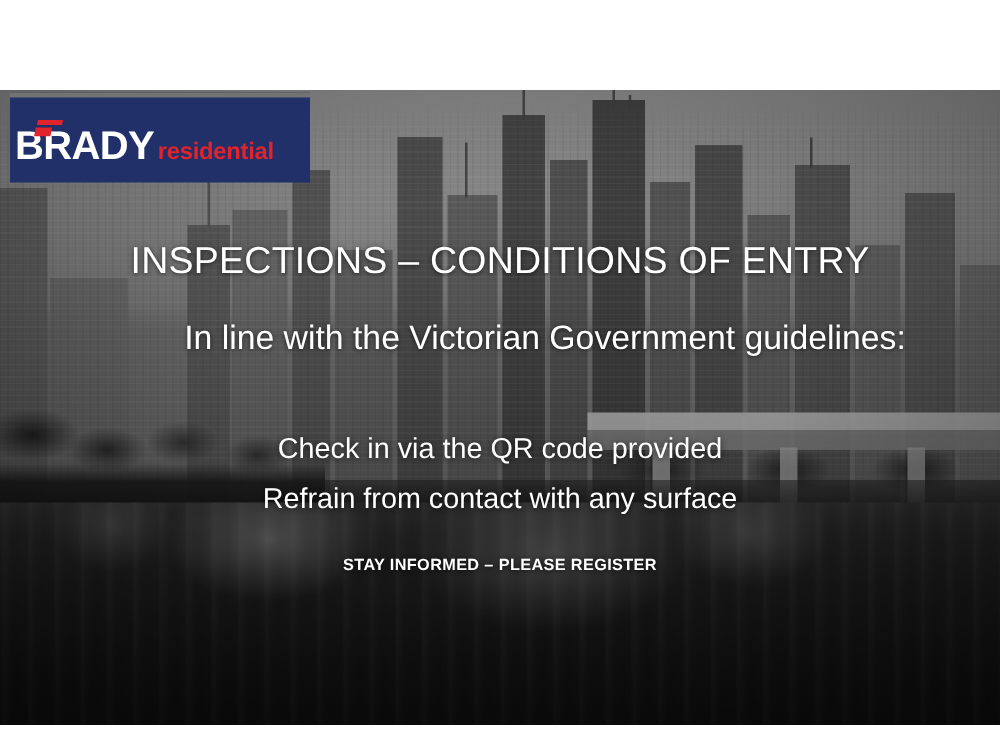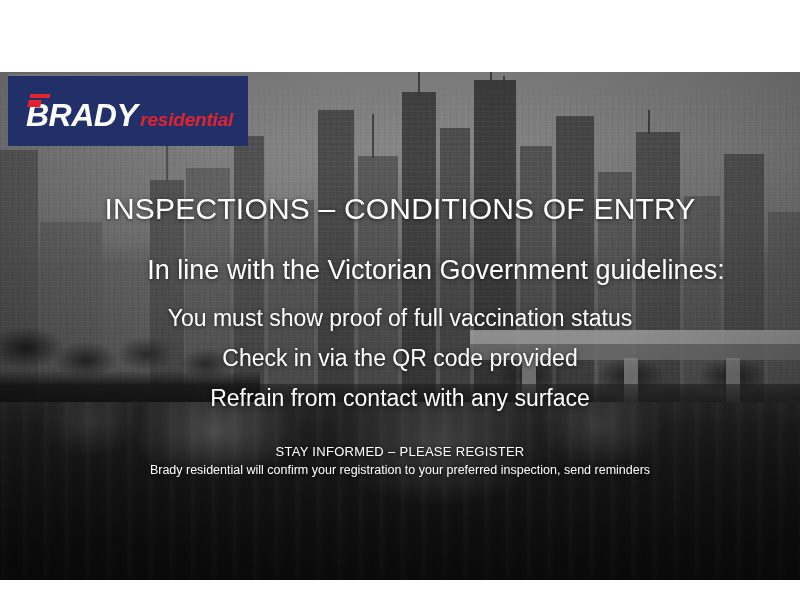--- a/index.html
+++ b/index.html
@@ -149,25 +149,24 @@
   .vignette{
     background:radial-gradient(ellipse 70% 70% at 50% 45%, rgba(0,0,0,0) 40%, rgba(0,0,0,.30) 100%);
   }
 
   
   #logo-banner{
     position:absolute;
     left:8px; top:74px;
     width:240px; height:72px;
     background:#22306a;
-    border-top:2px solid #737373;
+    border-top:4px solid #737373;
     display:flex;
     align-items:center;
-    padding-left:18px;
-    font-style:italic;
+    padding-left:4px;
   }
   #logo-mark{
     position:absolute;
     left:20px; top:18px;
     width:22px; height:13px;
   }
   #logo-mark .bar{ position:absolute; background:#e1232c; }
   #logo-mark .bar1{ left:2px; top:0;   width:20px; height:4px; transform:skewX(-12deg); }
   #logo-mark .bar2{ left:0px; top:6px; width:13px; height:7px; transform:skewX(-12deg); }
 
@@ -215,21 +214,21 @@
   }
   .line1{ top:233px; }
   .line2{ top:273px; }
   .line3{ top:313px; }
 
   #footer{
     position:absolute; left:0; width:800px; top:372px;
     text-shadow:0 1px 4px rgba(0,0,0,.8);
   }
   .f-title{
-    font-size:13px; font-weight:normal; letter-spacing:.3px;
+    font-size:13px; font-weight:bold; letter-spacing:.3px;
   }
   .f-body{
     font-size:12.5px; font-weight:normal; line-height:17px; margin-top:3px;
   }
   .f-note{
     position:absolute; left:0; width:800px; top:434px;
     font-size:8.5px; font-style:italic; font-weight:bold;
     letter-spacing:.25px;
     color:#e6e6e6;
     text-shadow:0 1px 3px rgba(0,0,0,.8);
@@ -278,24 +277,22 @@
     <div id="logo-text">
       <span class="logo-brady">BRADY</span><span class="logo-res">residential</span>
     </div>
   </div>
 
   <div id="content">
 
     <div class="h1">INSPECTIONS – CONDITIONS OF ENTRY</div>
     <div class="h2">In line with the Victorian Government guidelines:</div>
 
-    <div class="line line1">You must show proof of full vaccination status</div>
     <div class="line line3">Refrain from contact with any surface</div>
     <div class="line line2">Check in via the QR code provided</div>
 
     <div id="footer">
       <div class="f-title">STAY INFORMED – PLEASE REGISTER</div>
-      <div class="f-body">Brady residential will confirm your registration to your preferred inspection, send reminders</div>
     </div>
 
   </div>
 
 </div>
 
 </body></html>

